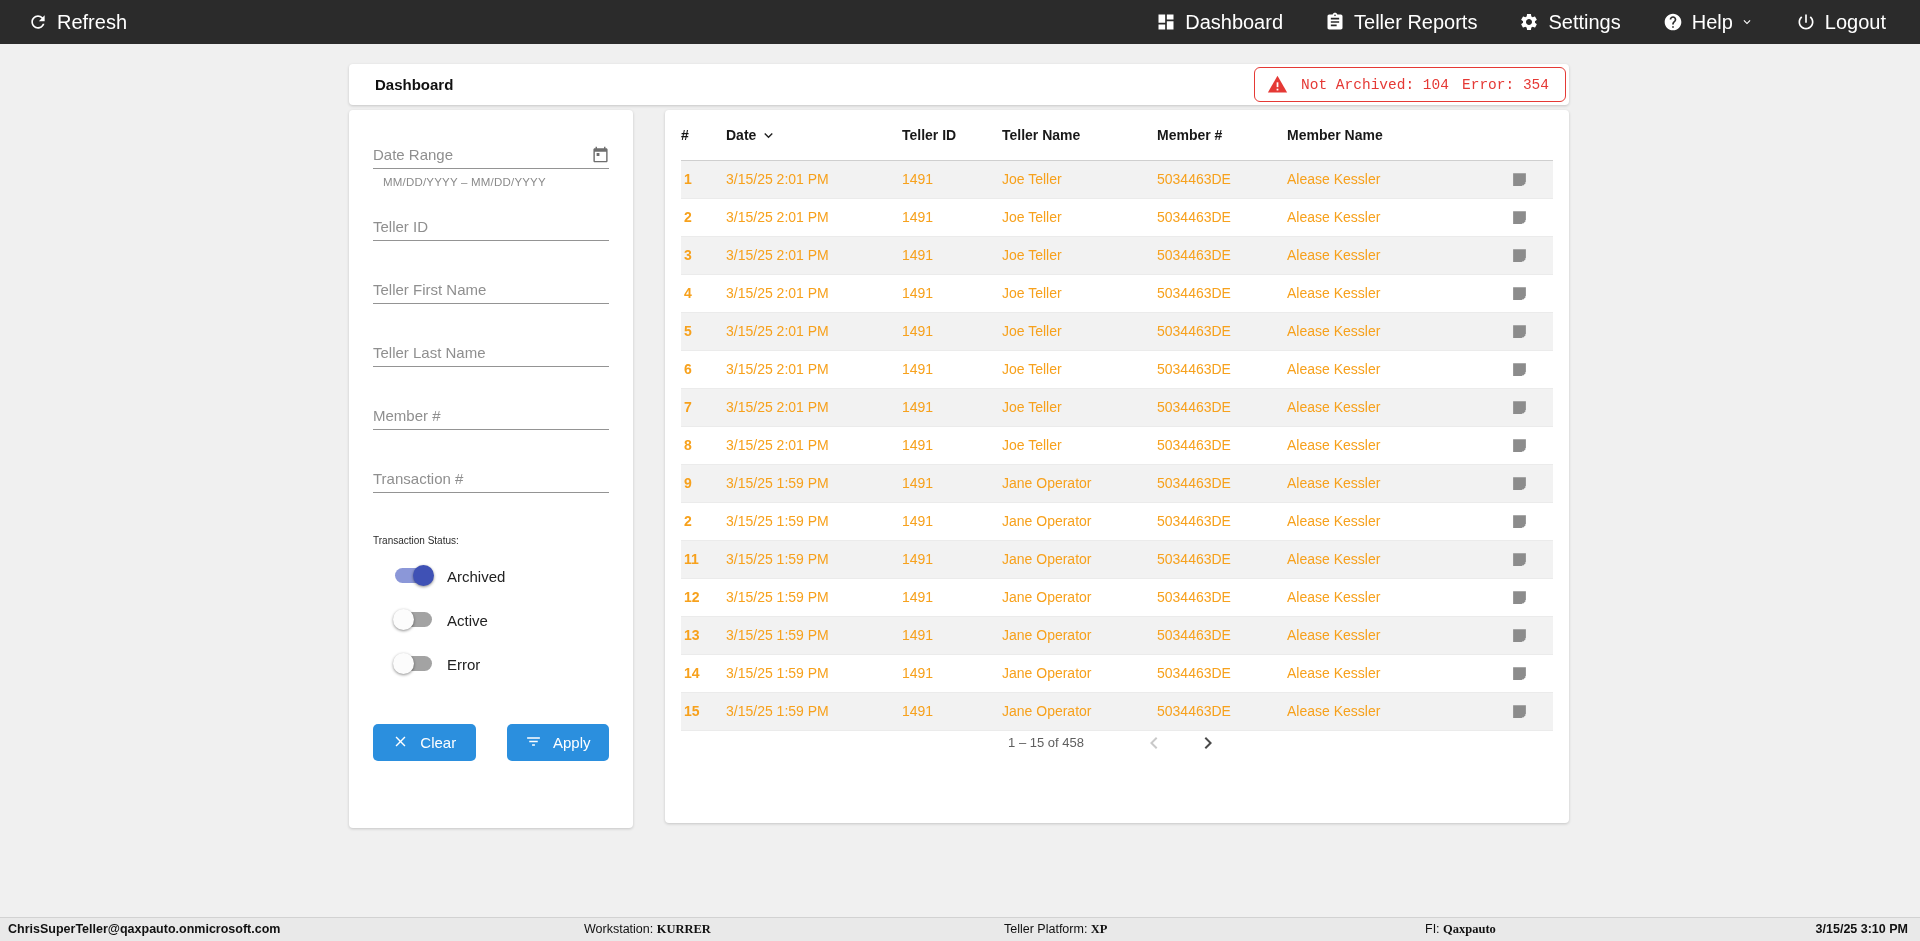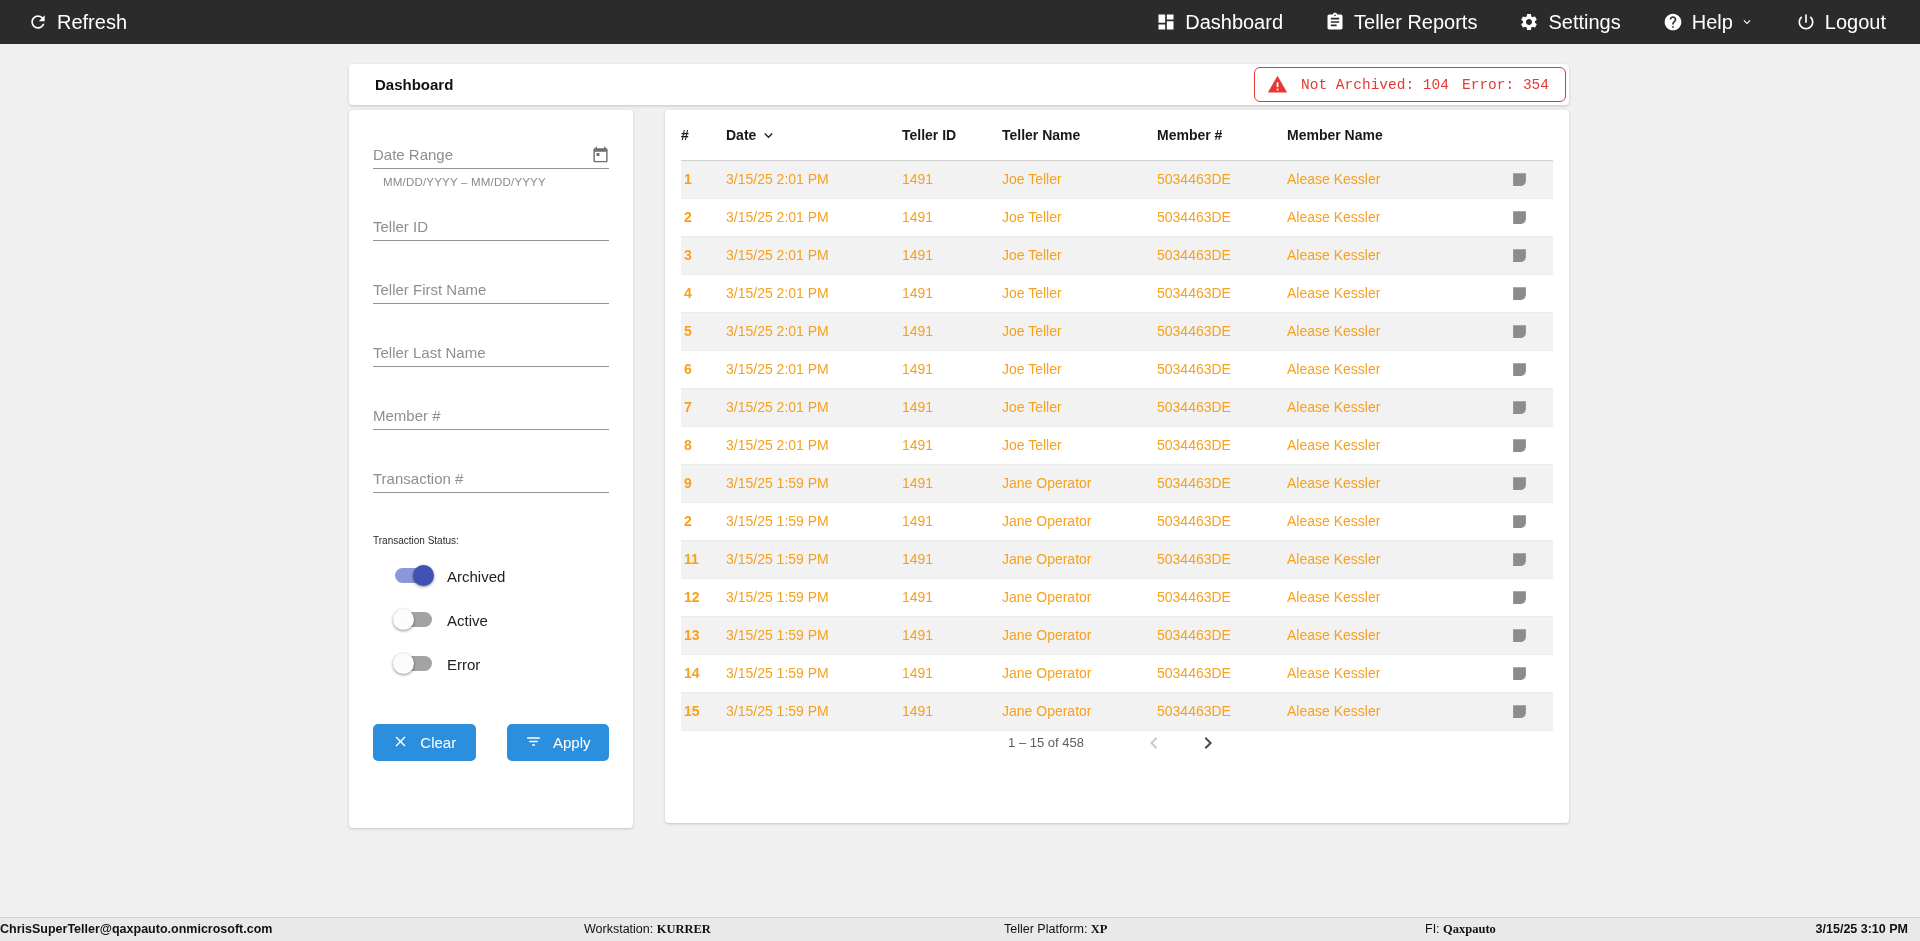--- a/index.html
+++ b/index.html
@@ -69,21 +69,21 @@
   .pag-prev { margin-left:58px; }
   .pag-next { margin-left:30px; }
   .pag-btn svg { width:24px; height:24px; }
   .pag-prev svg { fill:#c9c9c9; }
   .pag-next svg { fill:#4a4a4a; }
 
   
   .footer { position:absolute; bottom:0; left:0; width:1920px; height:24px; background:#e9e9e9;
             border-top:1px solid #d2d2d2; font-size:12.5px; line-height:23px; color:#111; }
   .footer .seg { position:absolute; white-space:nowrap; }
-  .fs-user { left:0; font-weight:bold; }
+  .fs-user { left:8px; font-weight:bold; }
   .fs-ws { left:584px; }
   .fs-tp { left:1004px; }
   .fs-fi { left:1425px; }
   .fs-time { right:12px; font-weight:bold; }
   .footer b { font-weight:bold;font-family:Liberation Serif, serif; }
 </style>
 </head>
 <body>
 
 <div class="navbar">

